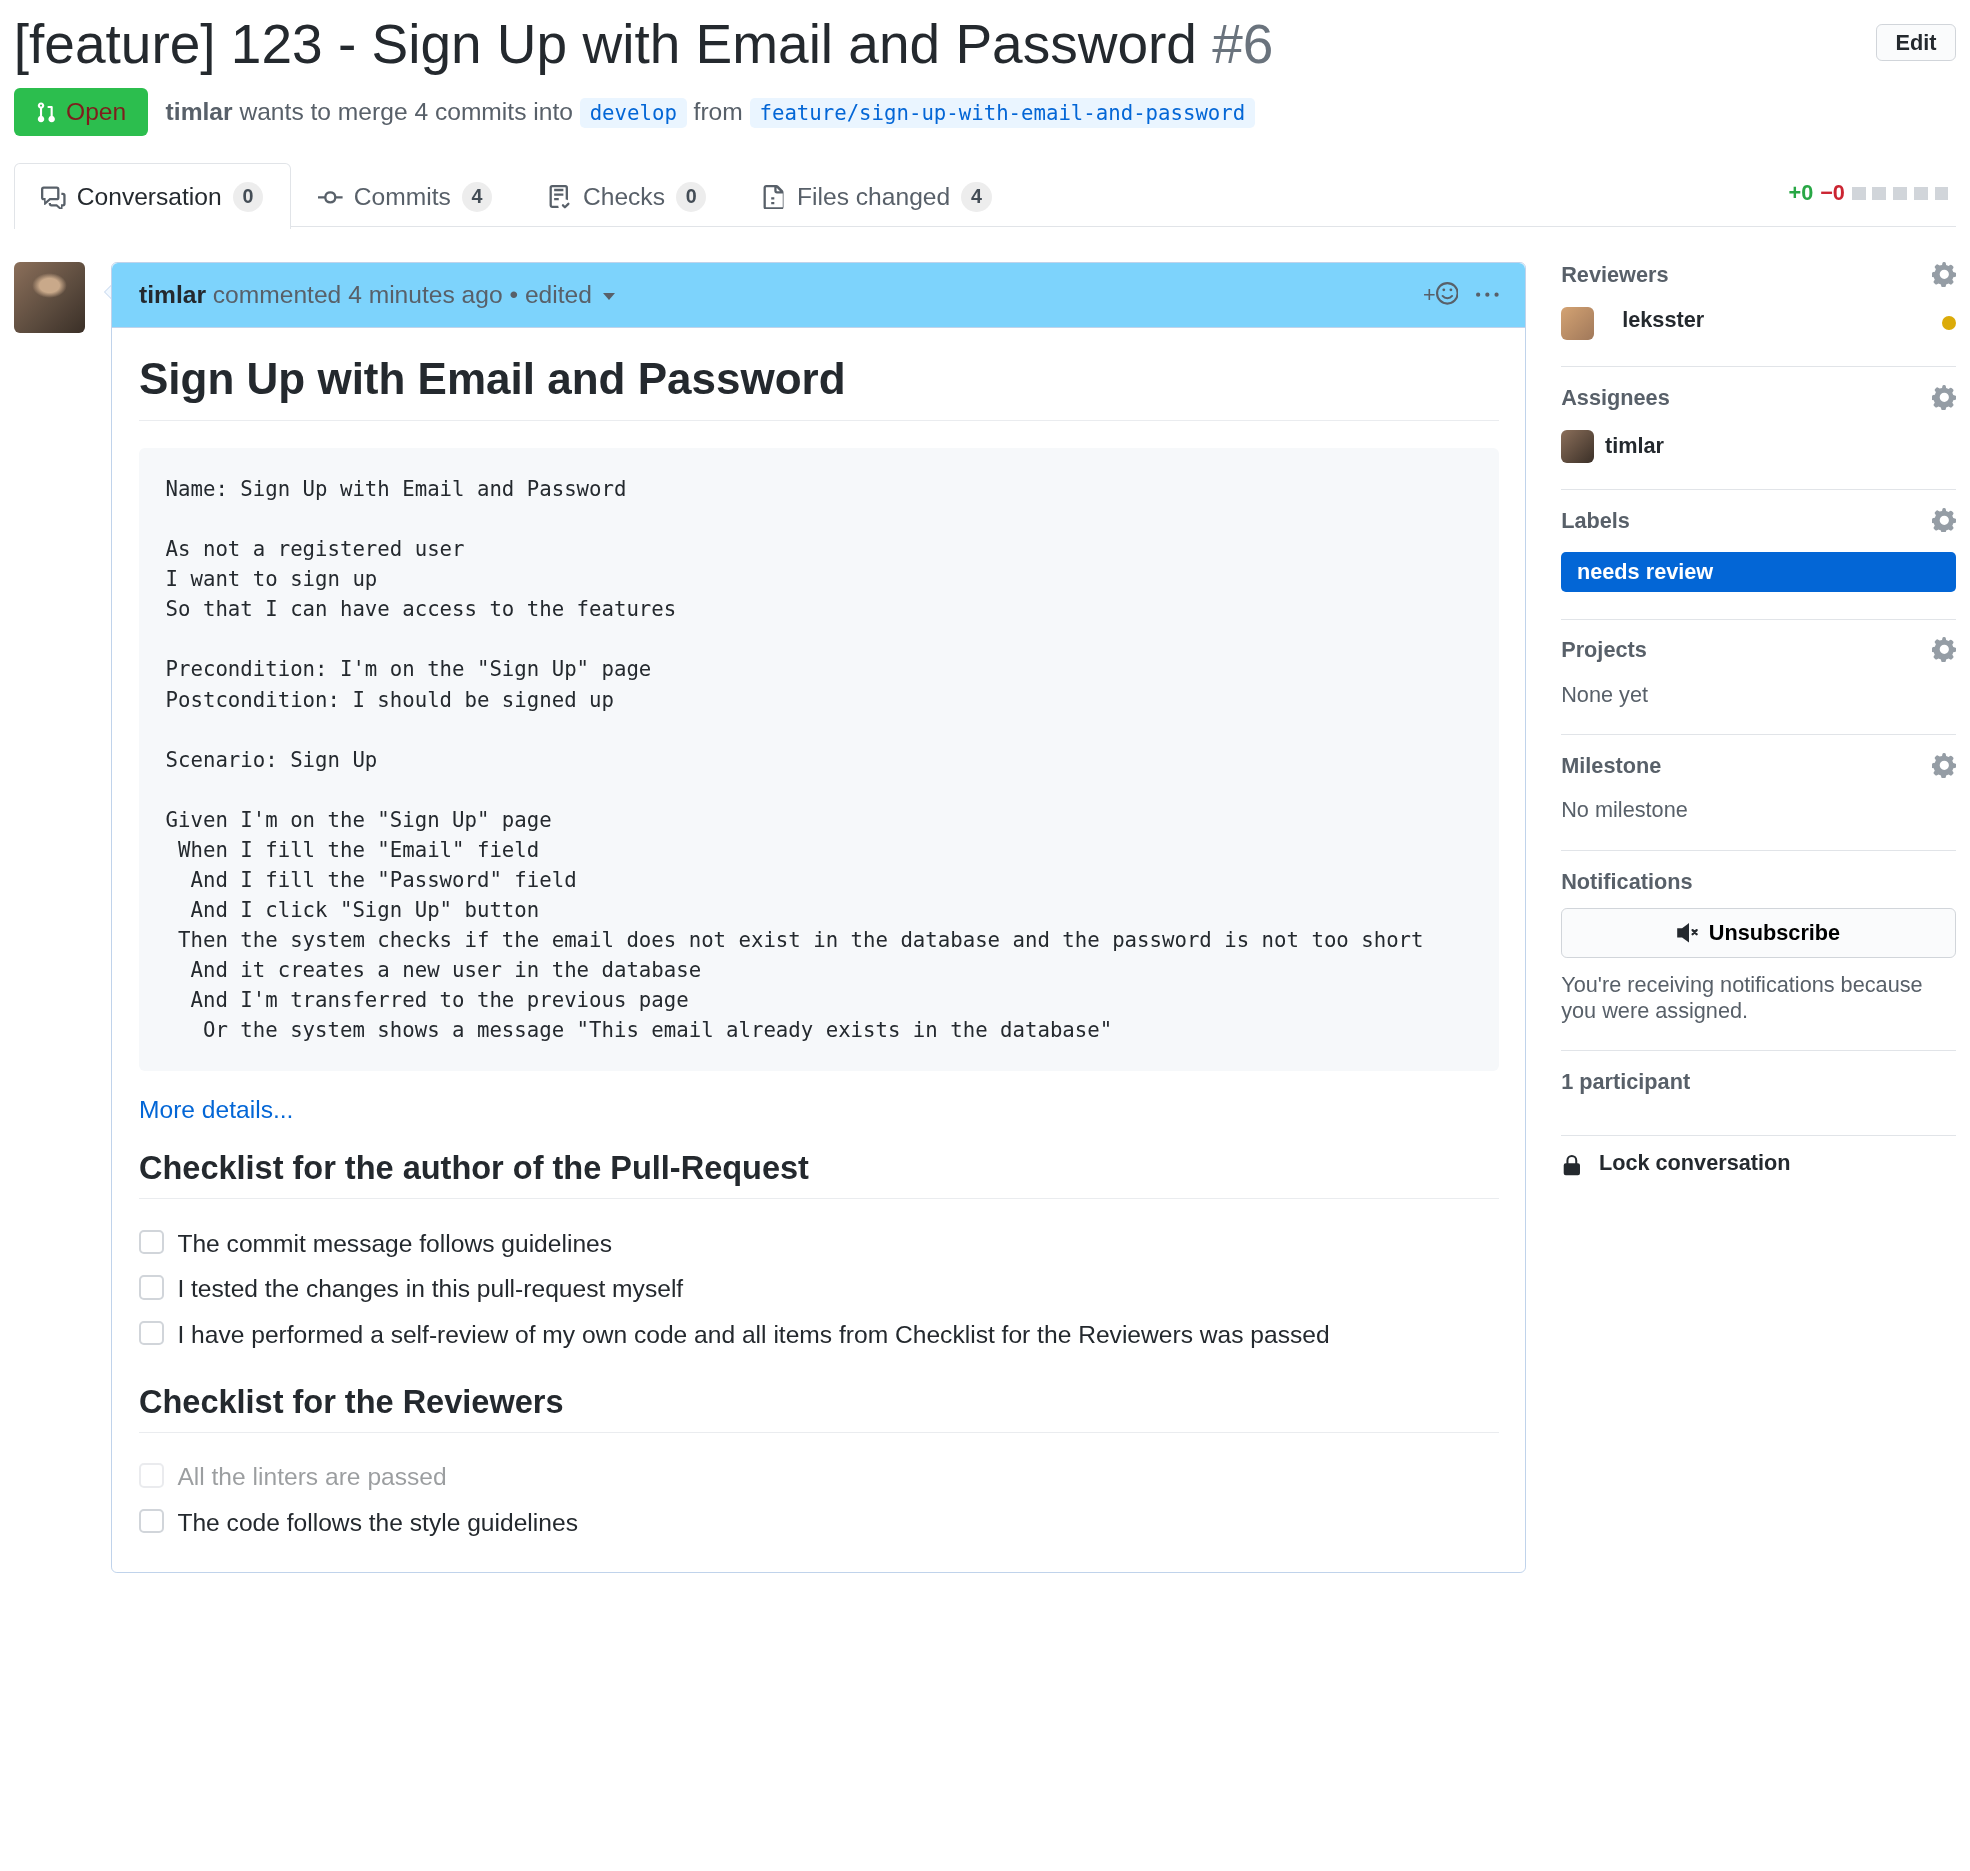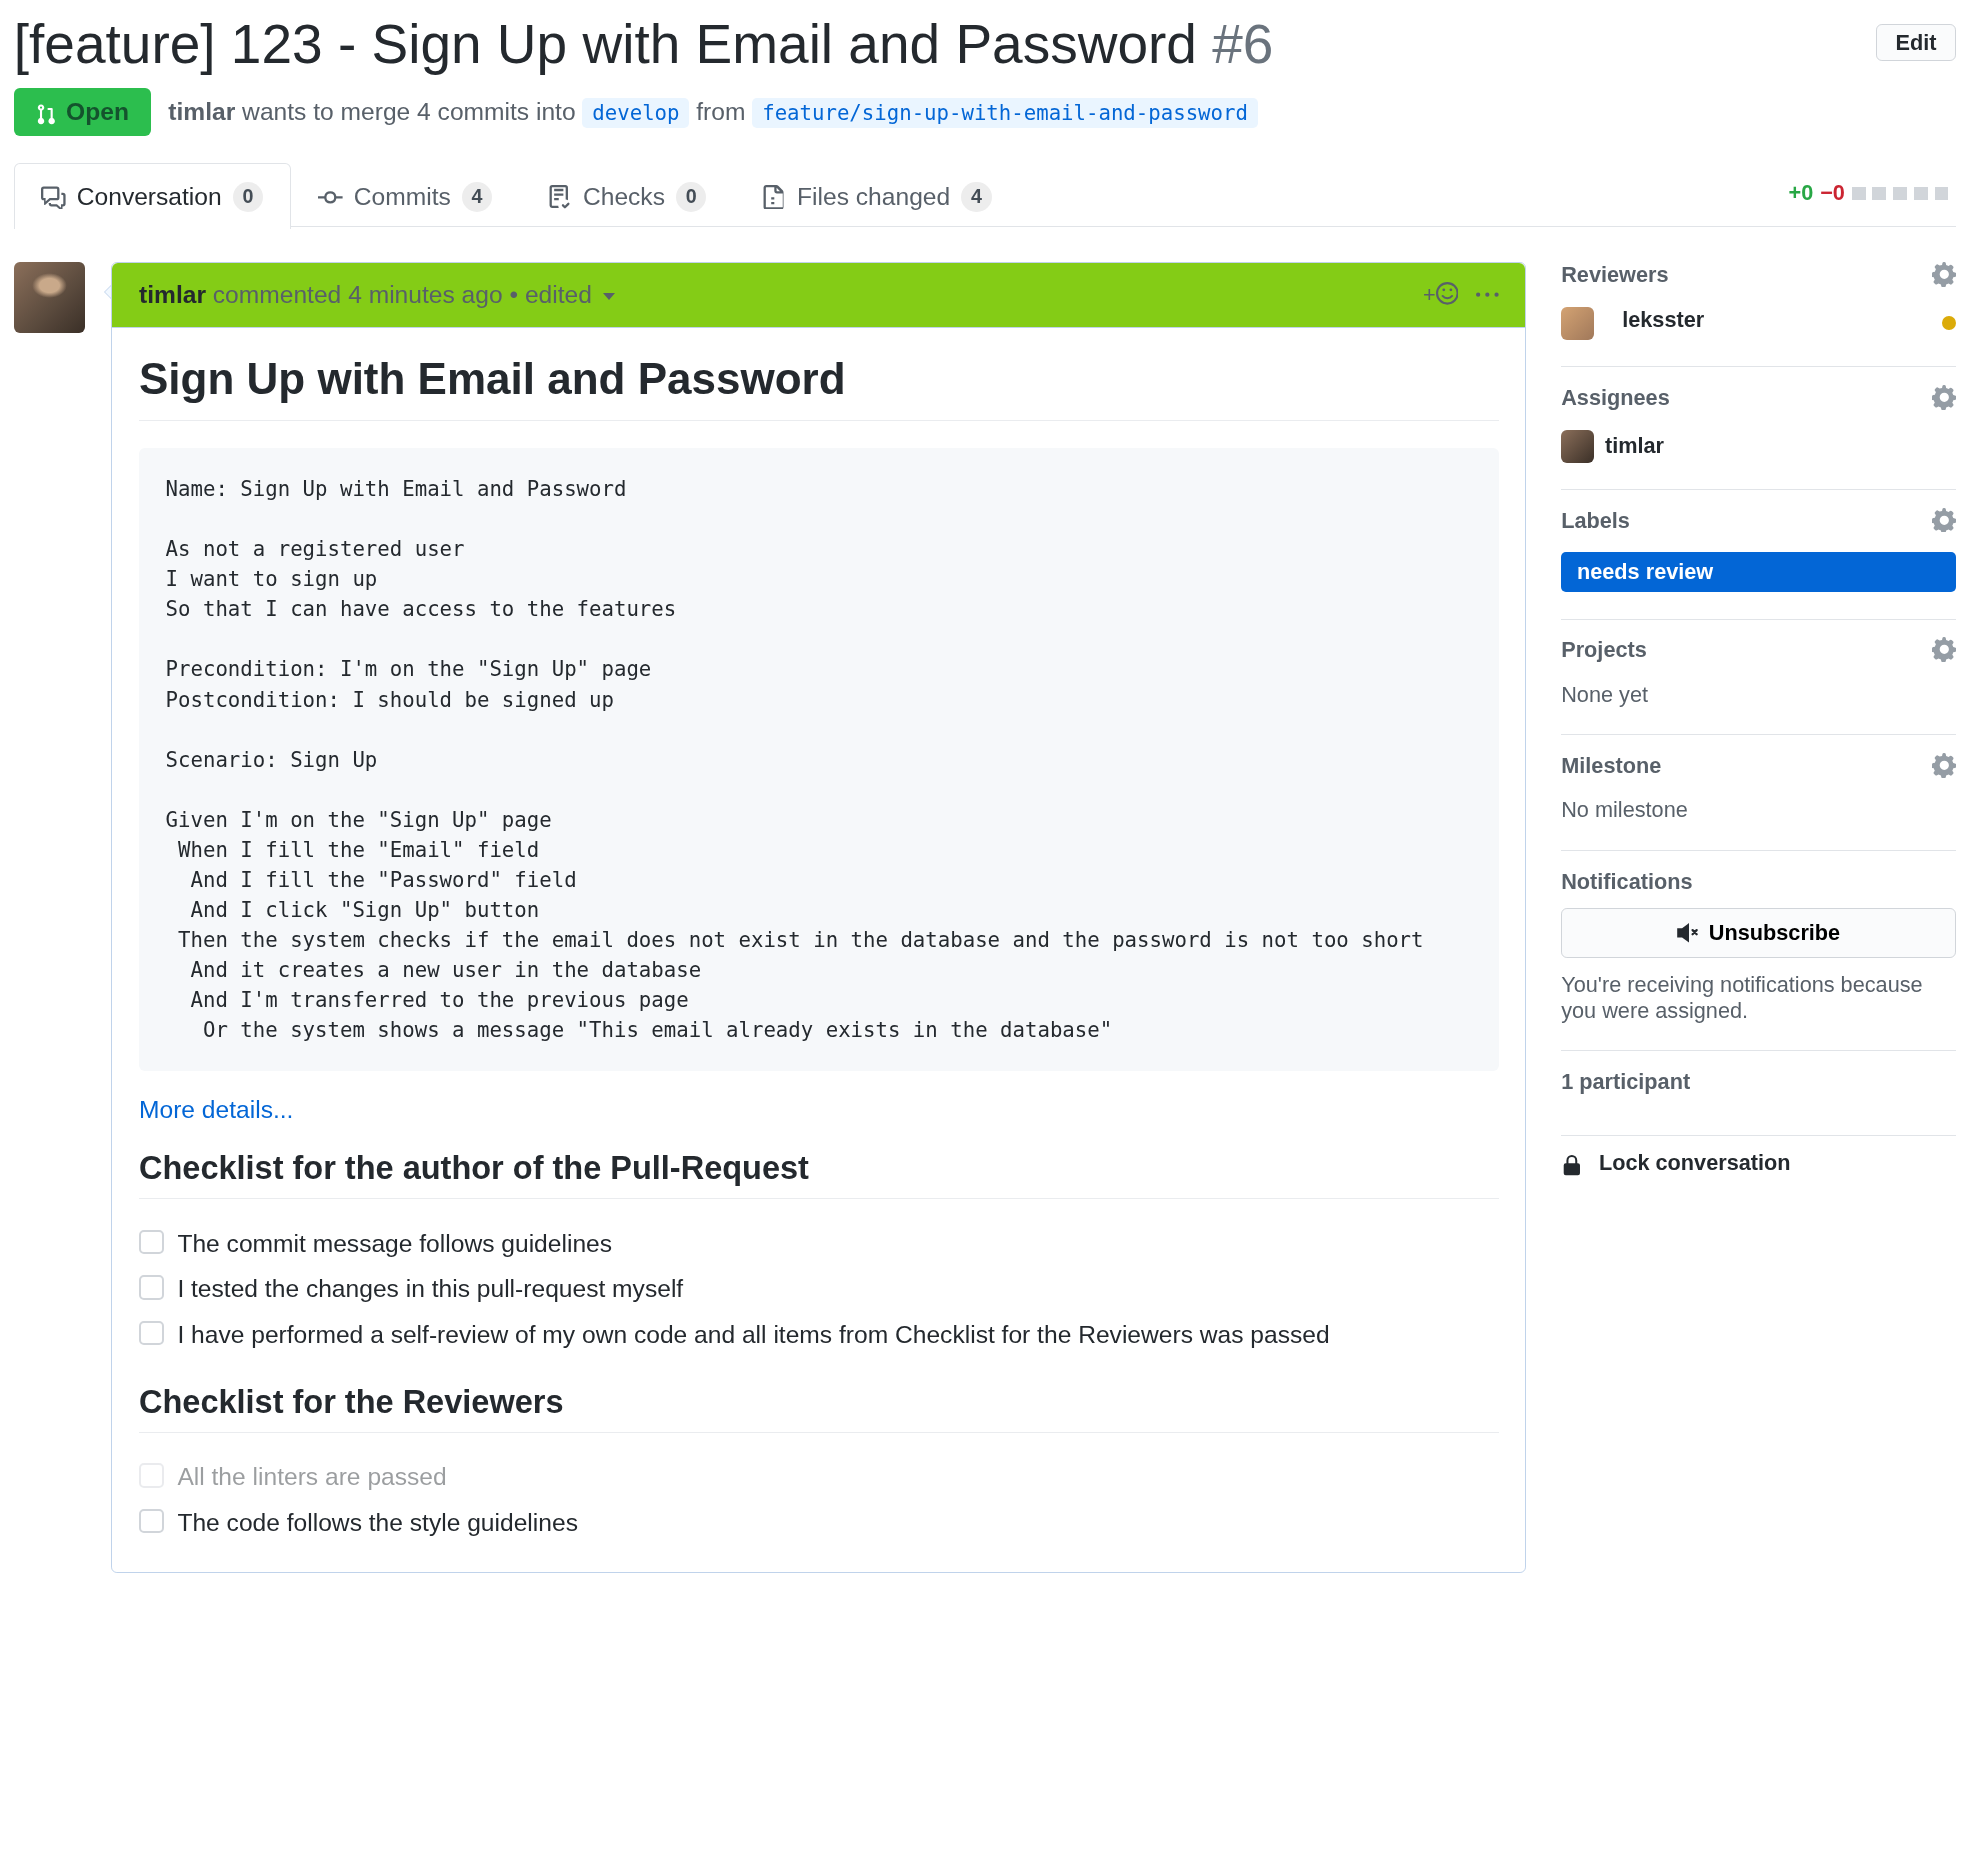--- a/index.html
+++ b/index.html
@@ -3,21 +3,21 @@
 <meta charset="utf-8">
 <style>
 *{box-sizing:border-box;margin:0;padding:0}
 body{font-family:-apple-system,BlinkMacSystemFont,"Segoe UI",Helvetica,Arial,sans-serif;color:#24292e;background:#fff;font-size:24.6px}
 .container{padding:13.8px 13.8px 0 13.8px}
 .pr-header{display:flex;align-items:flex-start;justify-content:space-between;margin-bottom:13.8px}
 .pr-title{font-size:55px;font-weight:400;line-height:1.1}
 .pr-title .num{color:#6a737d;font-weight:300}
 .edit-btn{border:1px solid #d1d5da;background:#fafbfc;border-radius:5.9px;padding:4.9px 18.7px;font-size:21.7px;font-weight:600;color:#24292e;cursor:pointer;margin-top:9.9px}
 .meta-row{display:flex;align-items:center;gap:17.7px;margin-bottom:24.6px;flex-wrap:wrap}
-.state-badge{background:#2cbe4e;color:#14532d;border-radius:5.9px;padding:9.9px 21.7px;font-size:24.6px;font-weight:700;display:inline-flex;align-items:flex-end;gap:7.9px}
+.state-badge{background:#2cbe4e;color:#7f1d1d;border-radius:5.9px;padding:9.9px 21.7px;font-size:24.6px;font-weight:400;display:inline-flex;align-items:center;gap:7.9px}
 .state-badge svg{fill:#fff}
 .meta-text{color:#586069;font-size:24.6px}
 .meta-text .author{color:#586069;font-weight:600}
 .branch-chip{background:#eaf5ff;color:#0366d6;border-radius:4.9px;padding:3px 9.9px;font-family:SFMono-Regular,Consolas,monospace;font-size:20.7px}
 .tabs-row{display:flex;align-items:center;justify-content:space-between;border-bottom:1.5px solid #e1e4e8}
 .tabs{display:flex;align-items:flex-end}
 .tab{display:inline-flex;align-items:center;gap:10.8px;padding:17.7px 26.6px;font-size:24.6px;color:#586069;cursor:pointer;border:1.5px solid transparent;border-bottom:none;position:relative;top:3px}
 .tab.active{background:#fff;border-color:#e1e4e8;border-radius:5.9px 5.9px 0 0;color:#24292e}
 .tab .counter{background:#ededed;color:#444d56;border-radius:35px;min-width:29.6px;height:29.6px;display:inline-flex;align-items:center;justify-content:center;font-size:19.7px;font-weight:600;padding:0 9.9px}
 .tab svg{fill:#586069}
@@ -26,21 +26,21 @@
 .diffstat .del{color:#cb2431}
 .diffstat .bar{width:13.8px;height:13.8px;background:#d1d5da}
 .main{display:flex;gap:35px;padding-top:35px}
 .left{flex:1;min-width:0;display:flex;gap:26.6px}
 .avatar{width:71px;height:71px;border-radius:5.9px;background:linear-gradient(135deg,#8b6f5a 0%,#5a4a3d 60%,#3a2f27 100%);flex-shrink:0;position:relative;overflow:hidden}
 .avatar::after{content:"";position:absolute;top:15%;left:25%;width:50%;height:35%;background:radial-gradient(ellipse,#c9a98a 40%,transparent 70%);border-radius:50%}
 .timeline{flex:1;min-width:0}
 .comment-box{border:1.5px solid #c0d3eb;border-radius:5.9px;position:relative}
 .comment-box::before{content:"";position:absolute;left:-15.8px;top:21.7px;border:7.9px solid transparent;border-right-color:#c0d3eb}
 .comment-box::after{content:"";position:absolute;left:-13.8px;top:22.7px;border:6.9px solid transparent;border-right-color:#f1f8ff}
-.comment-head{background:#84cc16;border-bottom:1.5px solid #c0d3eb;padding:17.7px 26.6px;display:flex;align-items:center;justify-content:space-between;border-radius:5.9px 5.9px 0 0}
+.comment-head{background:#7dd3fc;border-bottom:1.5px solid #c0d3eb;padding:17.7px 26.6px;display:flex;align-items:center;justify-content:space-between;border-radius:5.9px 5.9px 0 0}
 .comment-head-left{color:#586069;font-size:24.6px}
 .comment-head-left .author{font-weight:600;color:#24292e}
 .comment-head-left .edited{color:#586069}
 .comment-head-right{display:flex;align-items:center;gap:17.7px}
 .icon-btn{color:#586069;cursor:pointer;display:inline-flex}
 .icon-btn svg{fill:#586069}
 .comment-body{padding:0 26.6px 26.6px 26.6px}
 .comment-body h1{font-size:44px;font-weight:600;border-bottom:1.5px solid #eaecef;padding:26.6px 0 15.8px 0;margin-bottom:26.6px}
 .comment-body h2{font-size:32.5px;font-weight:600;border-bottom:1.5px solid #eaecef;padding:26.6px 0 10.8px 0;margin-bottom:21.7px}
 .code-block{background:#f6f8fa;border-radius:5.9px;padding:26.6px;font-family:SFMono-Regular,Consolas,Menlo,monospace;font-size:20.7px;line-height:1.45;white-space:pre;overflow-x:auto;color:#24292e;position:relative}

